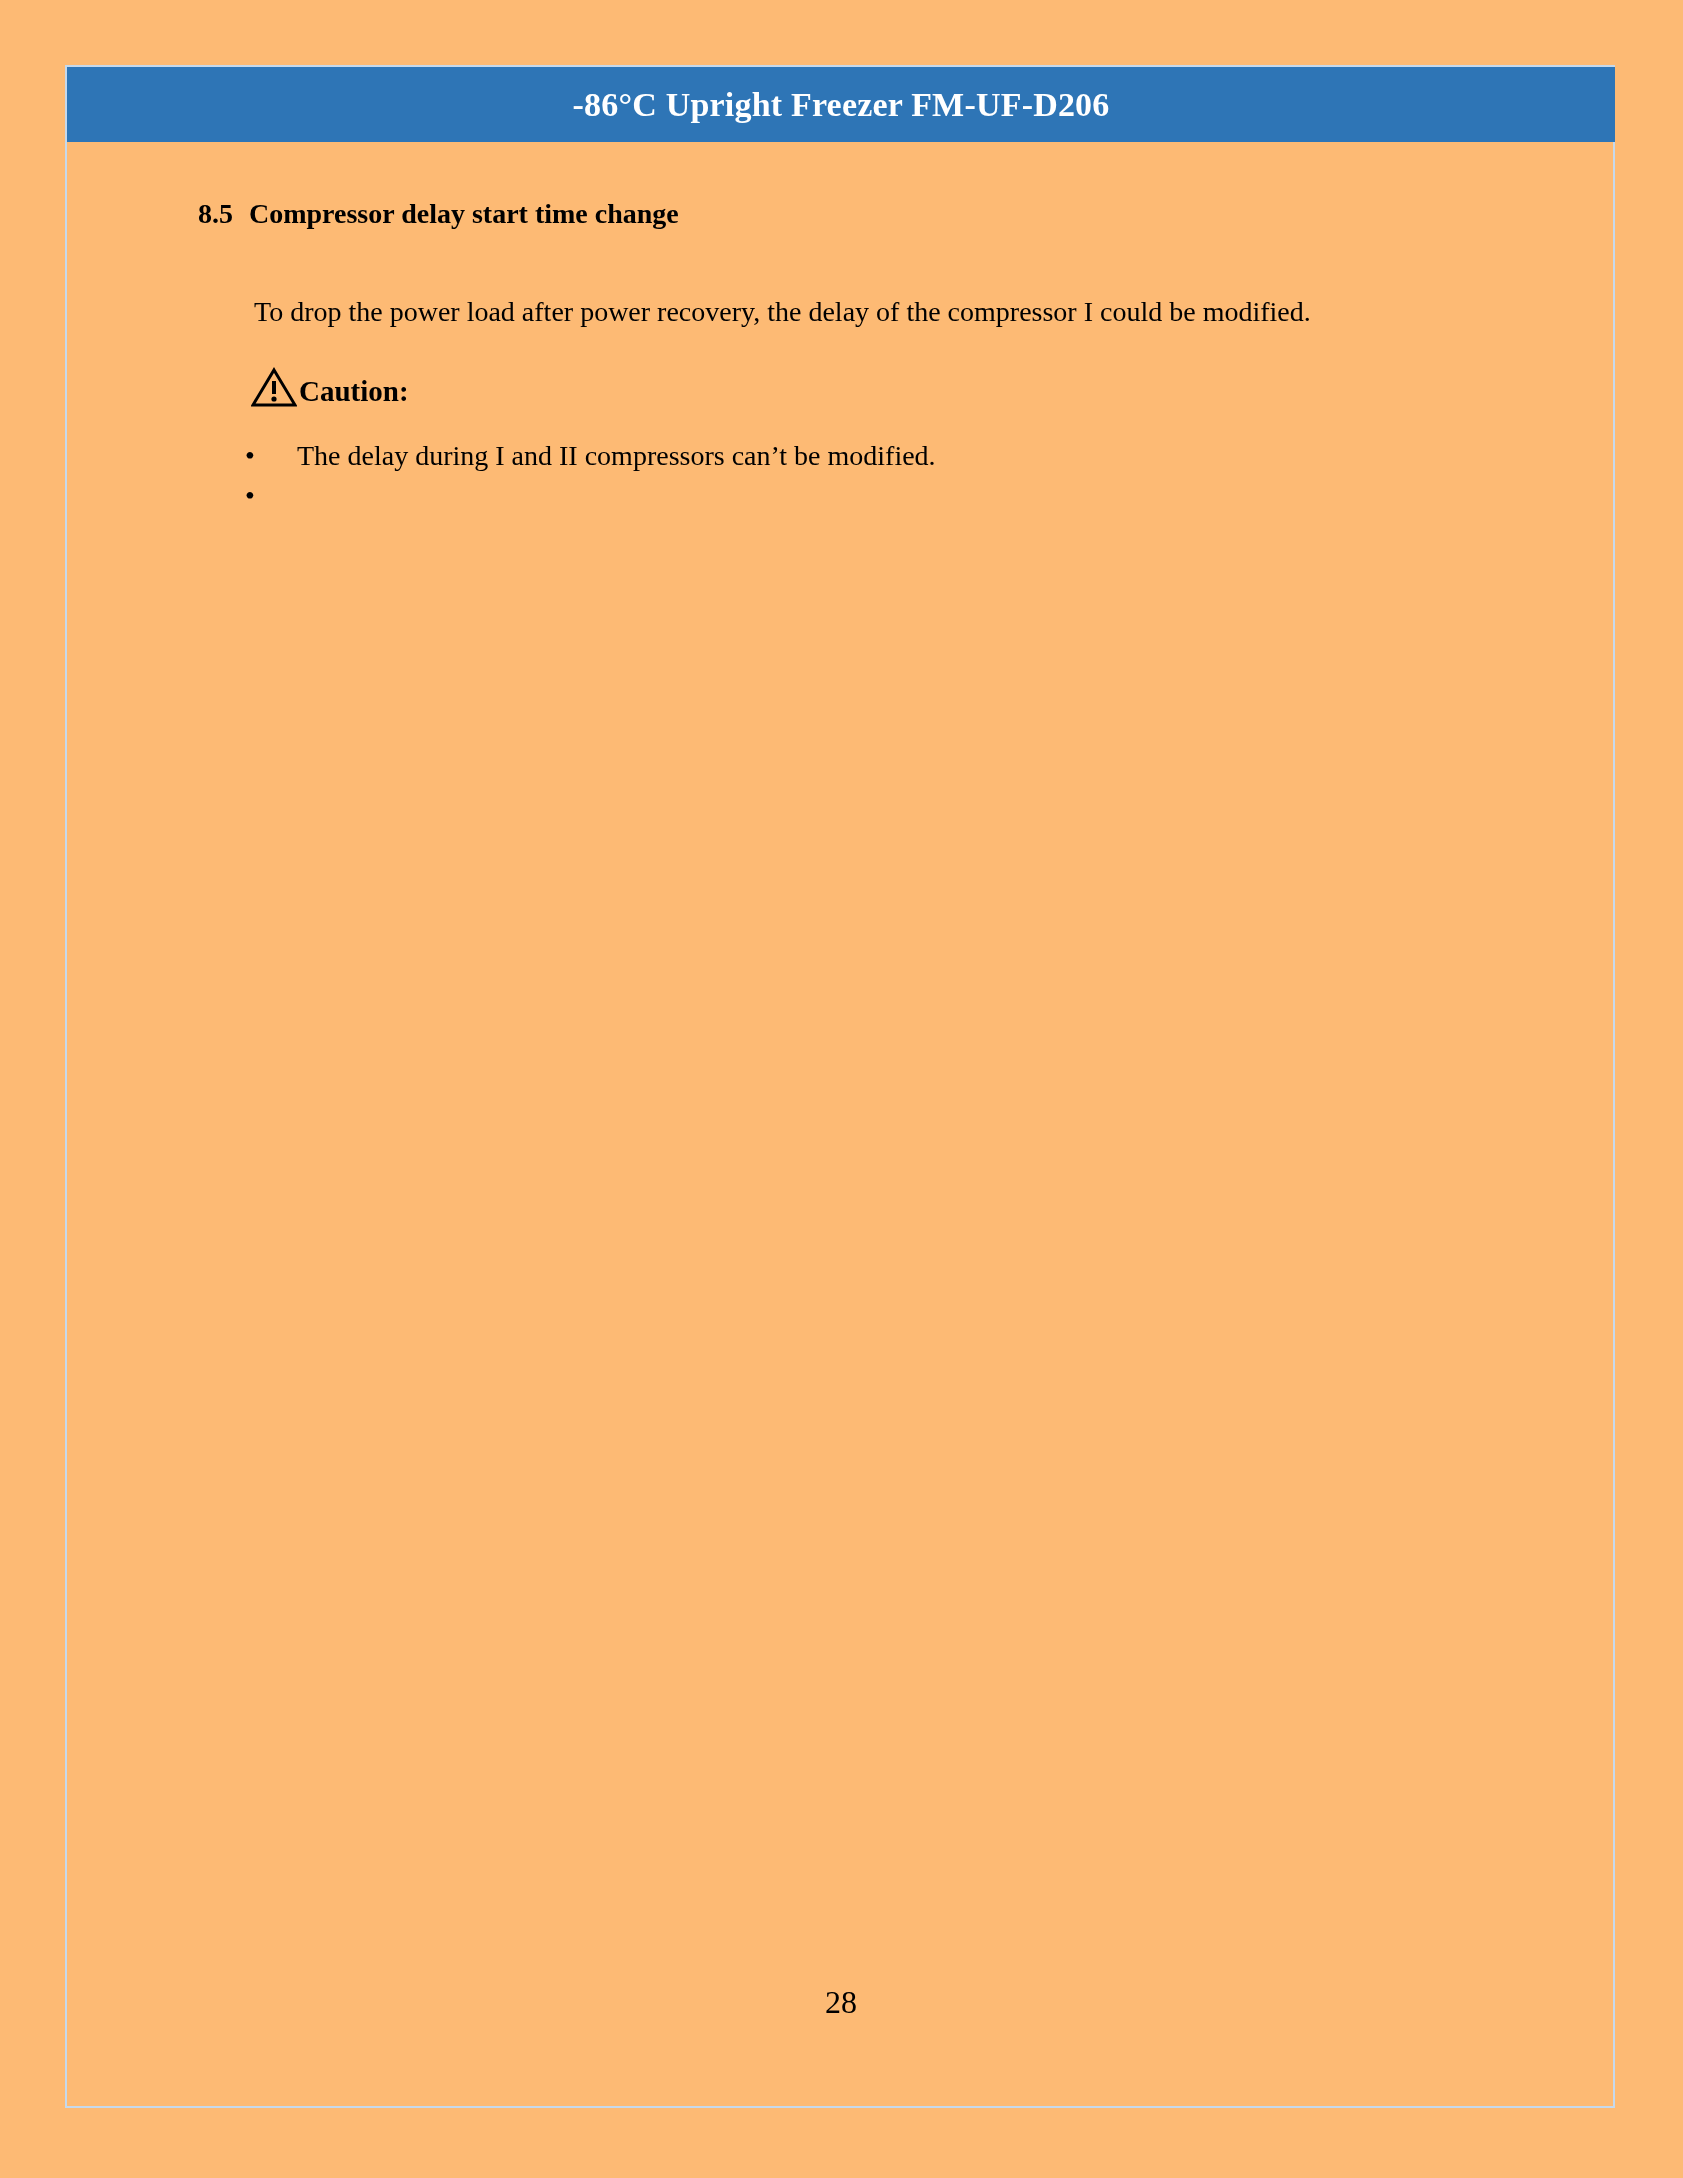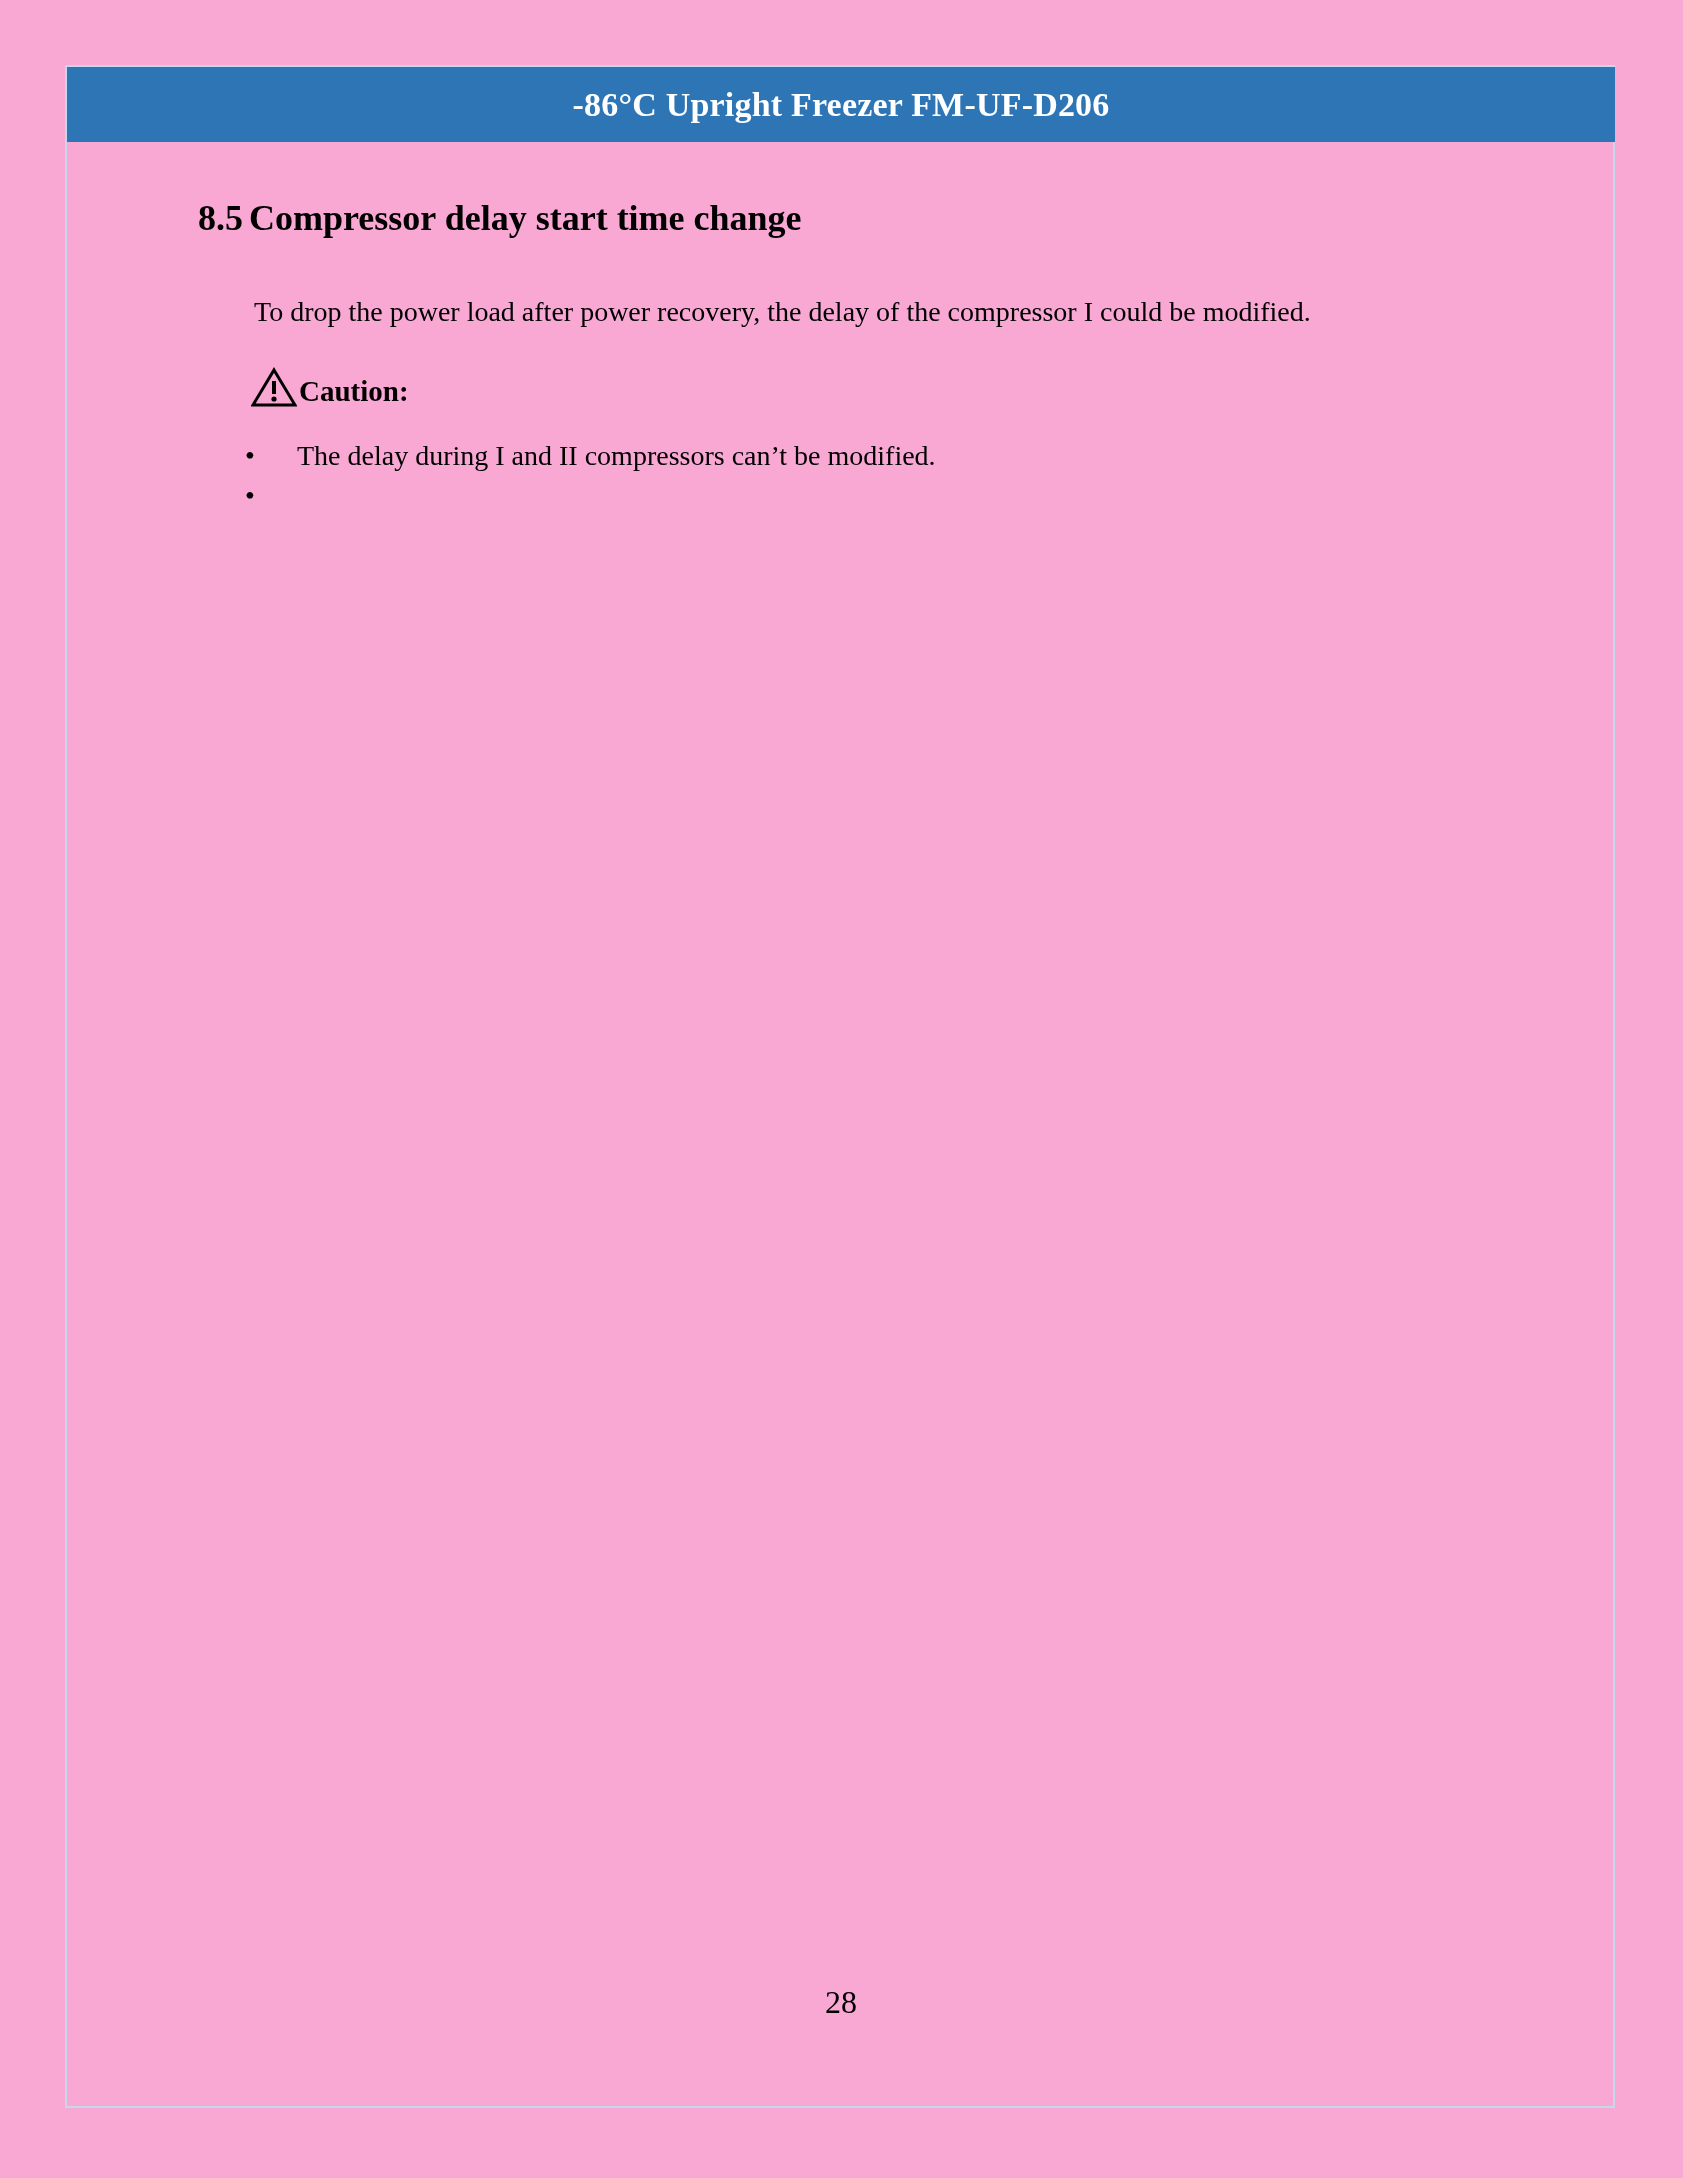--- a/index.html
+++ b/index.html
@@ -15,21 +15,21 @@
     -webkit-font-smoothing: antialiased;
   }
 
   
   .page {
     position: absolute;
     left: 0;
     top: 0;
     width: 1683px;
     height: 2178px;
-    background: #f9a8d4;
+    background: #fdba74;
     overflow: hidden;
   }
 
   .page-frame {
     position: absolute;
     left: 65px;
     top: 65px;
     width: 1550px;
     height: 2043px;
     border: 2px solid #c6d9ec;
@@ -69,21 +69,21 @@
     width: 1548px;
     height: 1966px;
     box-sizing: border-box;
   }
 
   
   .section-heading {
     position: absolute;
     left: 131px;
     top: 54px;
-    font-size: 36px;
+    font-size: 28px;
     font-weight: bold;
     line-height: 1.2;
     white-space: nowrap;
     font-family: "Liberation Serif", "DejaVu Serif", serif;
   }
   .section-heading .sec-num {
     display: inline-block;
     min-width: 51px;
   }
 

